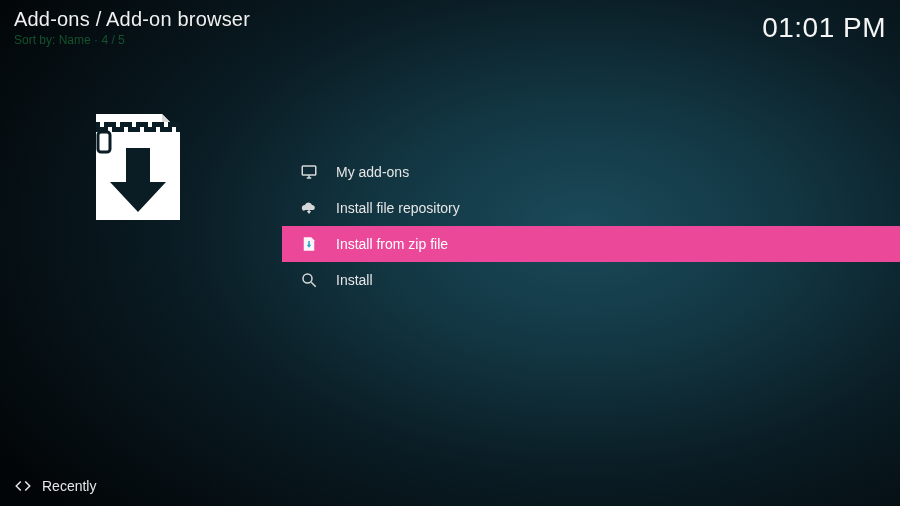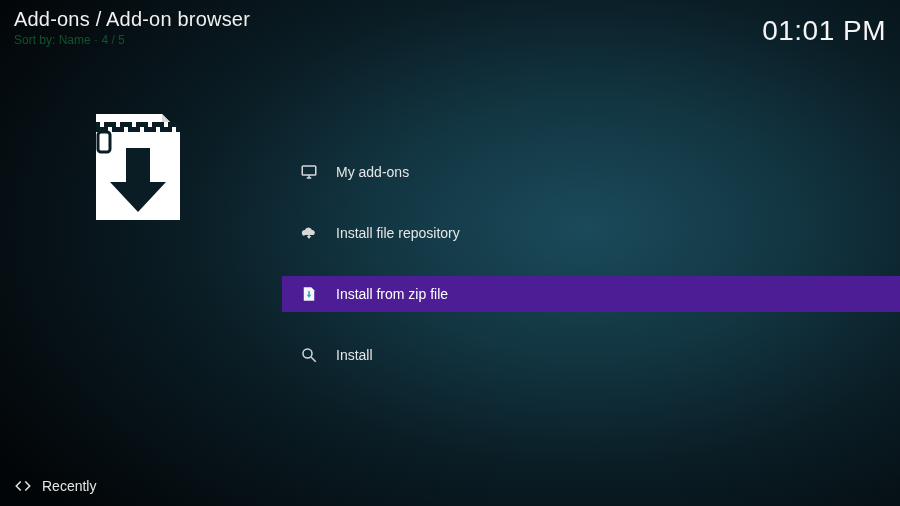--- a/index.html
+++ b/index.html
@@ -5,48 +5,48 @@
   * { margin: 0; padding: 0; box-sizing: border-box; }
   html, body { width: 900px; height: 506px; overflow: hidden; font-family: Arial, Helvetica, sans-serif; }
   body {
     background: radial-gradient(ellipse 700px 420px at 65% 45%, #1b4a5a 0%, #123642 30%, #0a1c24 58%, #020507 100%);
     color: #e8e8e8;
     position: relative;
   }
   .header {
     position: absolute;
     top: 8px; left: 14px; right: 14px;
-    display: flex; justify-content: space-between; align-items: flex-end;
+    display: flex; justify-content: space-between; align-items: center;
   }
   .header-left { display: flex; flex-direction: column; }
   .breadcrumb { font-size: 20px; font-weight: 400; color: #f0f0f0; letter-spacing: 0.2px; }
   .sortline { font-size: 12px; color: #14532d; margin-top: 2px; }
   .clock { font-size: 28px; font-weight: 300; color: #f5f5f5; letter-spacing: 0.5px; }
 
   .sidebar-icon {
     position: absolute;
     left: 78px; top: 108px;
     width: 120px; height: 120px;
   }
 
   .menu {
     position: absolute;
     left: 282px; right: 0; top: 154px;
-    display: flex; flex-direction: column; gap: 25px;
+    display: flex; flex-direction: column;
   }
   .menu-item {
     display: flex; align-items: center;
     height: 36px;
     padding-left: 16px;
     font-size: 14px;
     color: #e6e6e6;
     cursor: pointer;
   }
   .menu-item.selected {
-    background: #4c1d95;
+    background: #ec4899;
     color: #ffffff;
   }
   .menu-item .icon {
     width: 22px; height: 22px;
     margin-right: 16px;
     display: flex; align-items: center; justify-content: center;
     opacity: 0.92;
   }
   .menu-item .icon svg { width: 18px; height: 18px; }
   .menu-item.selected .icon { opacity: 1; }

